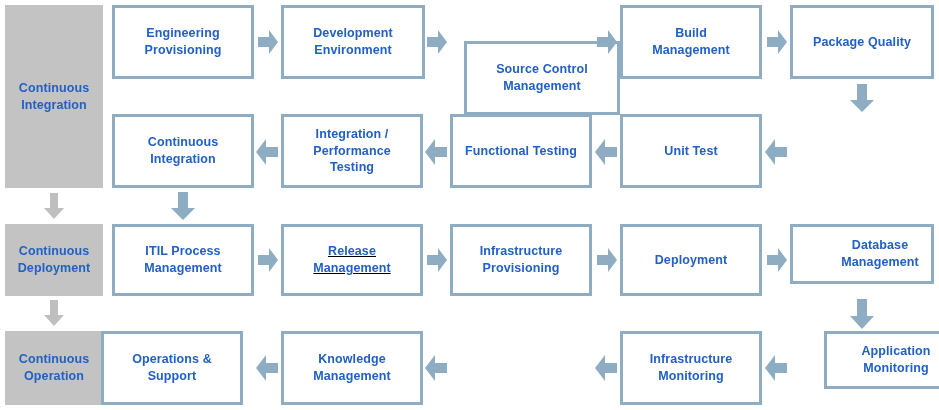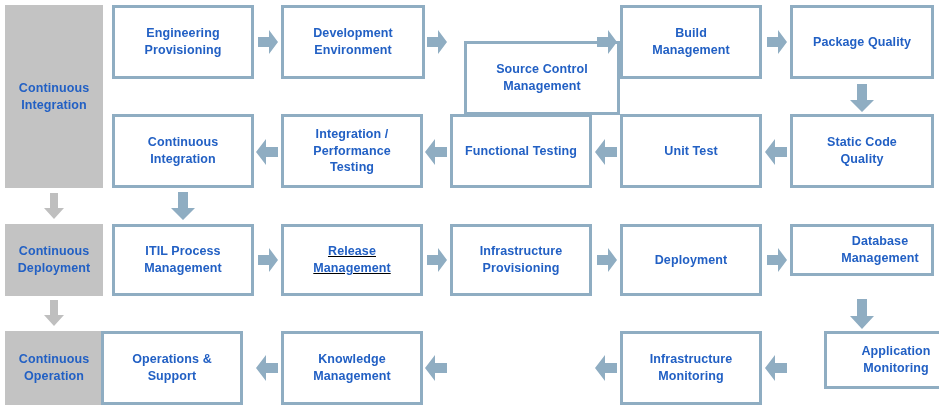--- a/index.html
+++ b/index.html
@@ -169,26 +169,20 @@
       <span>Functional Testing</span>
     </div>
   </div>
 
   <div class="proc-box" style="left:620px; top:114px; width:142px; height:74px;">
     <div class="proc-label">
       <span>Unit Test</span>
     </div>
   </div>
 
-  <div class="proc-box" style="left:790px; top:114px; width:144px; height:74px;">
-    <div class="proc-label">
-      <span>Static Code</span><br>
-      <span>Quality</span>
-    </div>
-  </div>
 
   <div class="arrow" style="left:256px; top:139px;">
     <svg width="22" height="26" viewBox="0 0 22 26">
         <path d="M22 8 L10 8 L10 0 L0 13 L10 26 L10 18 L22 18 Z" fill="#8fadc2"></path>
       </svg>
   </div>
   <div class="arrow" style="left:425px; top:139px;">
     <svg width="22" height="26" viewBox="0 0 22 26">
         <path d="M22 8 L10 8 L10 0 L0 13 L10 26 L10 18 L22 18 Z" fill="#8fadc2"></path>
       </svg>
@@ -235,21 +229,21 @@
       <span>Provisioning</span>
     </div>
   </div>
 
   <div class="proc-box" style="left:620px; top:224px; width:142px; height:72px;">
     <div class="proc-label">
       <span>Deployment</span>
     </div>
   </div>
 
-  <div class="proc-box" style="left:790px; top:224px; width:144px; height:52px;padding-left:36px;">
+  <div class="proc-box" style="left:790px; top:224px; width:144px; height:60px;padding-left:36px;">
     <div class="proc-label">
       <span>Database</span><br>
       <span>Management</span>
     </div>
   </div>
 
   <div class="arrow" style="left:258px; top:248px;">
     <svg width="20" height="24" viewBox="0 0 20 24">
         <path d="M0 7 L11 7 L11 0 L20 12 L11 24 L11 17 L0 17 Z" fill="#8fadc2"></path>
       </svg>

